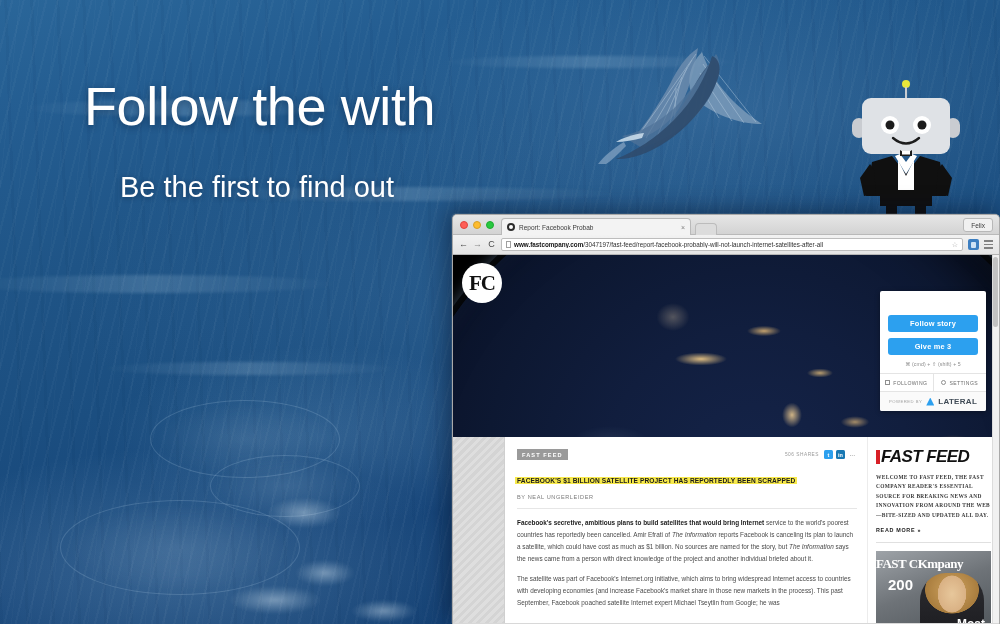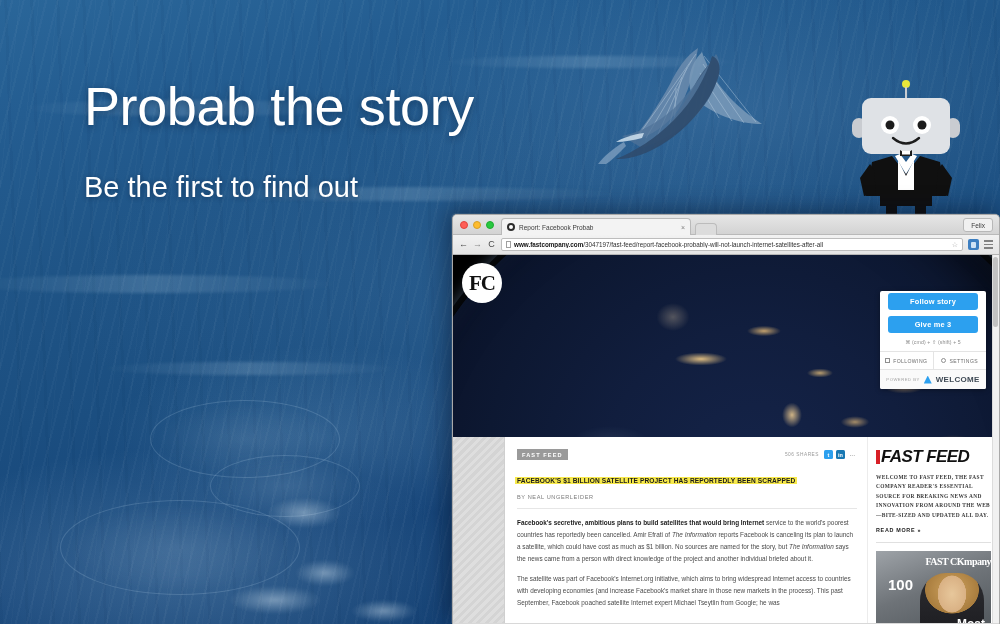--- a/index.html
+++ b/index.html
@@ -50,21 +50,21 @@
   
   #copy { position:absolute; left:84px; top:78px; width:470px; color:#fff; }
   #headline {
     font-size:54px; font-weight:400; letter-spacing:-.4px; line-height:1.06;
     text-shadow:0 2px 7px rgba(0,22,48,.45);
   }
   #subcopy {
     margin-top:34px; font-size:29px; font-weight:400; line-height:1.30;
     text-shadow:0 1px 5px rgba(0,22,48,.42);
   }
-  #subcopy div { white-space:nowrap; }
+  #subcopy div { white-space:nowrap;margin-left:36px; }
 
   
   #browser {
     position:absolute; left:452px; top:214px; width:548px; height:410px;
     background:#d8d8d8;
     border-radius:5px 5px 0 0;
     box-shadow:-5px -4px 22px rgba(0,12,32,.45), -1px -1px 0 rgba(255,255,255,.12);
     overflow:hidden;
     border:1px solid #a9a9a9; border-bottom:none;
   }
@@ -173,21 +173,21 @@
     font-family:"Liberation Serif", serif; font-size:21px; font-weight:700; color:#111;
     letter-spacing:-1px;
   }
 
   
   #widget {
     position:absolute; right:13px; top:36px; width:106px;
     background:#fff; border-radius:2px; box-shadow:0 1px 5px rgba(0,0,0,.35);
     overflow:hidden; z-index:6;
   }
-  #widget .pad { padding:2px 8px 6px; }
+  #widget .pad { padding:24px 8px 6px; }
   .wbtn {
     display:block; width:100%; height:17px; background:#2ca0ef; color:#fff;
     border:none; border-radius:3px; font-size:7.4px; font-weight:700;
     font-family:"Liberation Sans", sans-serif; cursor:pointer;
     margin-bottom:6px; letter-spacing:.2px;
   }
   #shortcut { text-align:center; font-size:5.2px; color:#8d8d8d; letter-spacing:.1px; }
   #wlinks {
     display:flex; border-top:1px solid #e4e4e4; border-bottom:1px solid #e4e4e4;
   }
@@ -254,22 +254,22 @@
   #ff-desc {
     font-family:"Liberation Serif", serif;
     font-size:5.4px; line-height:1.75; color:#3a3a3a; letter-spacing:.35px;
     text-transform:uppercase; font-weight:700;
   }
   #ff-more { margin-top:7px; font-size:5.4px; font-weight:700; color:#1a1a1a; letter-spacing:.7px; }
   #ff-rule { height:1px; background:#e0e0e0; margin:9px 0 8px; }
   #cover { position:relative; width:100%; height:86px; overflow:hidden;
            background:linear-gradient(160deg,#9ea3a8,#6e7378 45%,#4d5358); }
   #cover-title {
-    position:absolute; top:5px; left:8px; right:0; text-align:right;
-    font-family:"Liberation Serif", serif; font-size:10px; font-weight:700;
+    position:absolute; top:5px; left:0; right:0; text-align:left;
+    font-family:"Liberation Serif", serif; font-size:13px; font-weight:700;
     color:#fff; letter-spacing:-.5px; z-index:3; white-space:nowrap;
   }
   #cover-100 { position:absolute; left:12px; top:25px; font-size:15px; font-weight:700;
                color:#fff; z-index:3; }
   #cover-most { position:absolute; right:6px; bottom:6px; font-size:12px; font-weight:700;
                 color:#fff; z-index:3; }
   #cover-person {
     position:absolute; left:44px; top:22px; width:64px; height:70px; z-index:2;
     background:
       radial-gradient(ellipse 20px 26px at 50% 30%, #e7c79b, #d9b184 70%, transparent 72%),
@@ -316,21 +316,21 @@
     </g>
     <path d="M128 32 C134 44 130 62 116 80 C102 98 84 112 64 122 C80 102 96 80 108 58 C116 44 122 36 128 32 Z" fill="#3f5e80" opacity=".95"></path>
     <path d="M36 108 C56 104 78 92 96 72 C112 54 122 38 130 26 C136 34 134 52 122 72 C108 94 82 112 56 120 Z" fill="#52749a" opacity=".75"></path>
     <path d="M126 28 C132 30 136 38 132 50 C124 74 104 98 80 114 C60 127 42 132 30 131 C48 124 70 110 88 92 C108 72 120 48 126 28 Z" fill="#2f4a6b" opacity=".9"></path>
     <path d="M40 118 C32 126 24 134 20 136 L12 136 C18 128 28 120 38 114 Z" fill="#7fa0c0" opacity=".8"></path>
     <path d="M56 110 C48 112 38 114 30 114 C36 110 48 106 58 105 Z" fill="#d6e6f2" opacity=".85"></path>
   </g>
 </svg>
 
 <div id="copy">
-  <div id="headline">Probab the story</div>
+  <div id="headline">Follow the with</div>
   <div id="subcopy">
     <div>Be the first to find out</div>
   </div>
 </div>
 
 <svg id="robot" viewBox="0 0 120 152">
   <circle cx="60" cy="6" r="4" fill="#e8e83a"></circle>
   <rect x="59" y="9" width="2" height="12" fill="#c9ccd1"></rect>
   <rect x="6" y="40" width="14" height="20" rx="7" fill="#c9ccd1"></rect>
   <rect x="100" y="40" width="14" height="20" rx="7" fill="#c9ccd1"></rect>
@@ -406,21 +406,21 @@
           <span>FOLLOWING</span>
         </div>
         <div class="wlink">
           <span class="wi gear"></span>
           <span>SETTINGS</span>
         </div>
       </div>
       <div id="powered">
         <span id="pb-label">POWERED BY</span>
         <span id="pb-mark"></span>
-        <span id="pb-name">WELCOME</span>
+        <span id="pb-name">LATERAL</span>
       </div>
     </div>
 
     <div id="content">
       <div id="gutter"></div>
 
       <div id="article">
         <div id="meta-row">
           <span id="kicker">FAST FEED</span>
           <span id="share">
@@ -445,21 +445,21 @@
       </div>
 
       <div id="sidecol">
         <div id="ff-logo"><span class="bar"></span><span>FAST FEED</span></div>
         <div id="ff-desc">WELCOME TO FAST FEED, THE FAST COMPANY READER'S ESSENTIAL SOURCE FOR BREAKING NEWS AND INNOVATION FROM AROUND THE WEB—BITE-SIZED AND UPDATED ALL DAY.</div>
         <div id="ff-more">READ MORE »</div>
         <div id="ff-rule"></div>
         <div id="cover">
           <div id="cover-person"></div>
           <div id="cover-title">FAST CΚmpany</div>
-          <div id="cover-100">100</div>
+          <div id="cover-100">200</div>
           <div id="cover-most">Most</div>
         </div>
       </div>
     </div>
 
     <div id="page-scroll">
       <div id="page-thumb"></div>
     </div>
   </div>
 </div>

